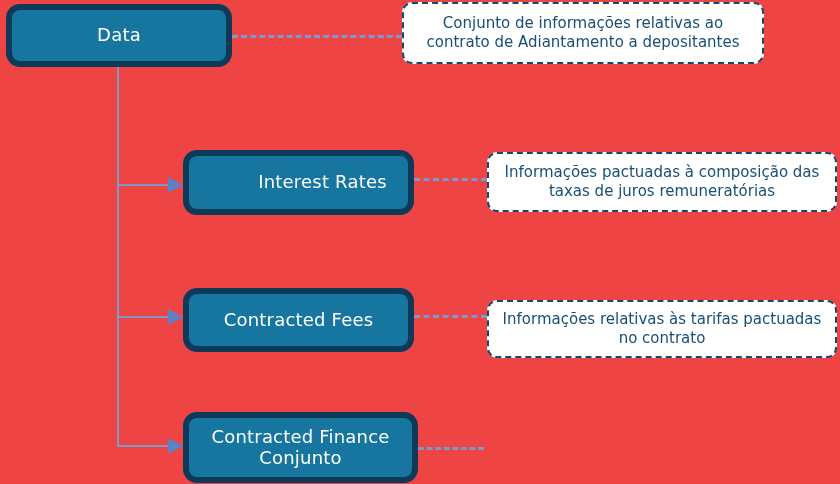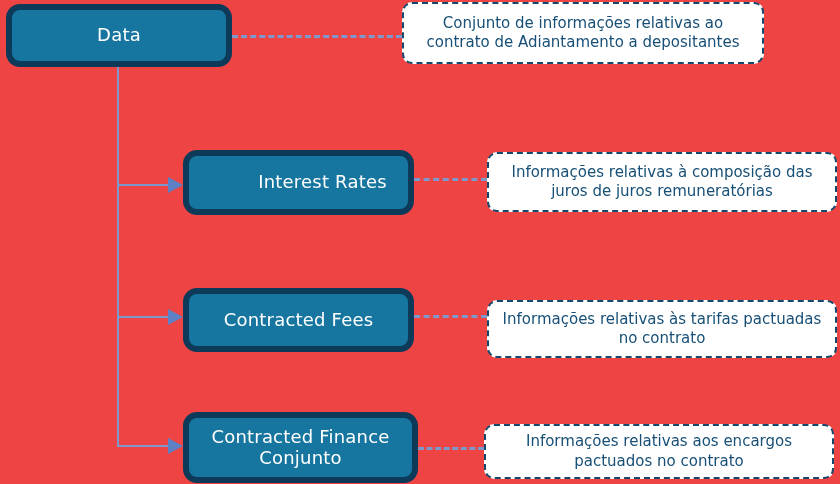--- a/index.html
+++ b/index.html
@@ -132,22 +132,19 @@
     <span>Contracted Fees</span>
   </div>
   <div class="node node-charges">
     <span>Contracted Finance Conjunto</span>
   </div>
 
   <div class="note note-data">
     <span>Conjunto de informações relativas ao contrato de Adiantamento a depositantes</span>
   </div>
   <div class="note note-interest">
-    <span>Informações relativas à composição das juros de juros remuneratórias</span>
+    <span>Informações pactuadas à composição das taxas de juros remuneratórias</span>
   </div>
   <div class="note note-fees">
     <span>Informações relativas às tarifas pactuadas no contrato</span>
-  </div>
-  <div class="note note-charges">
-    <span>Informações relativas aos encargos pactuados no contrato</span>
   </div>
 
 </div>
 
 </body></html>

